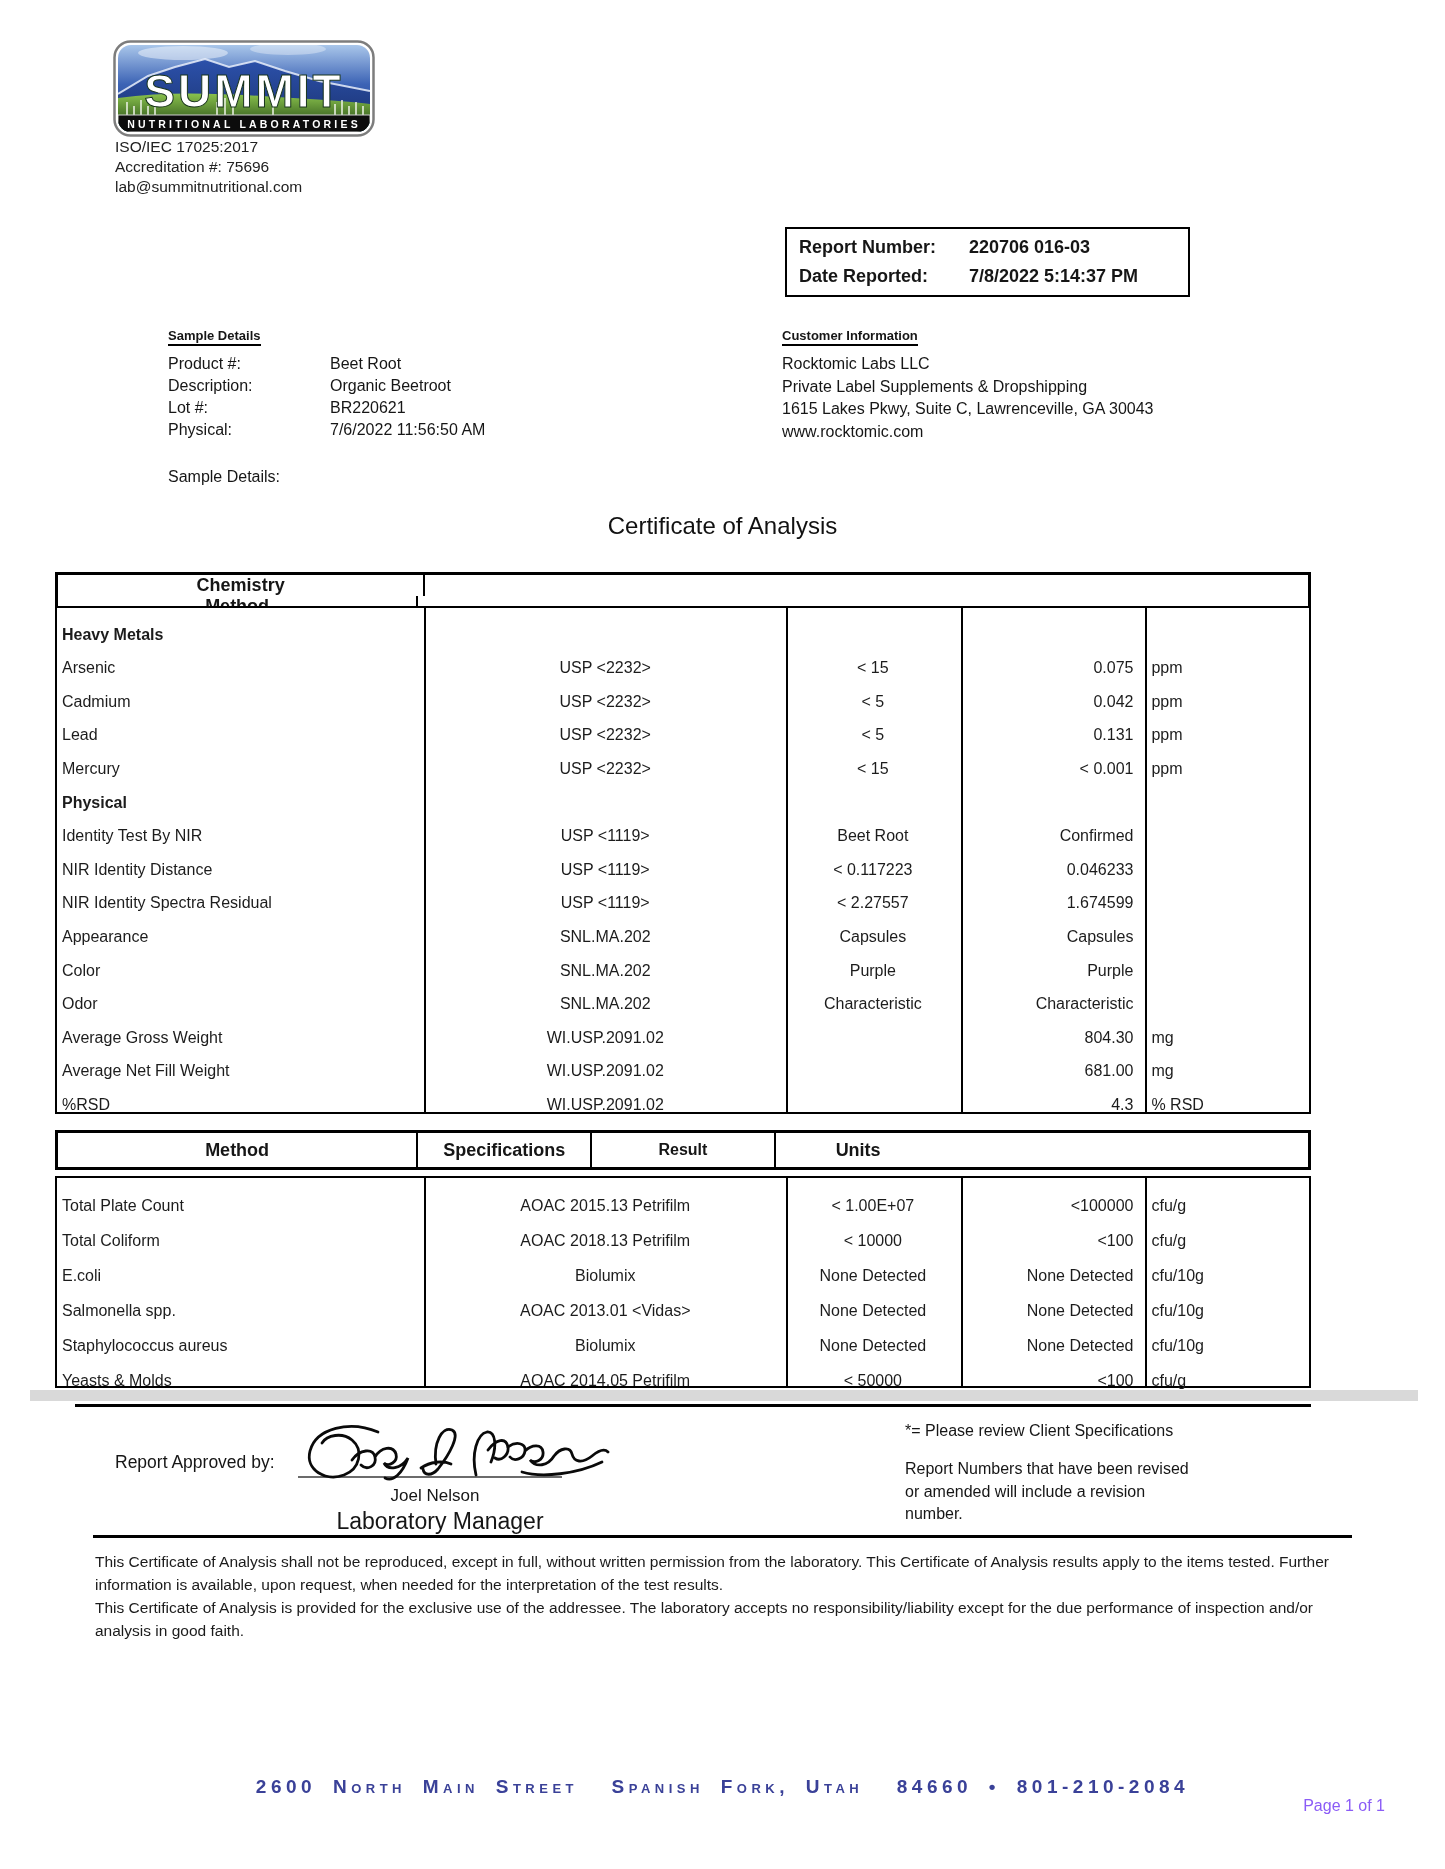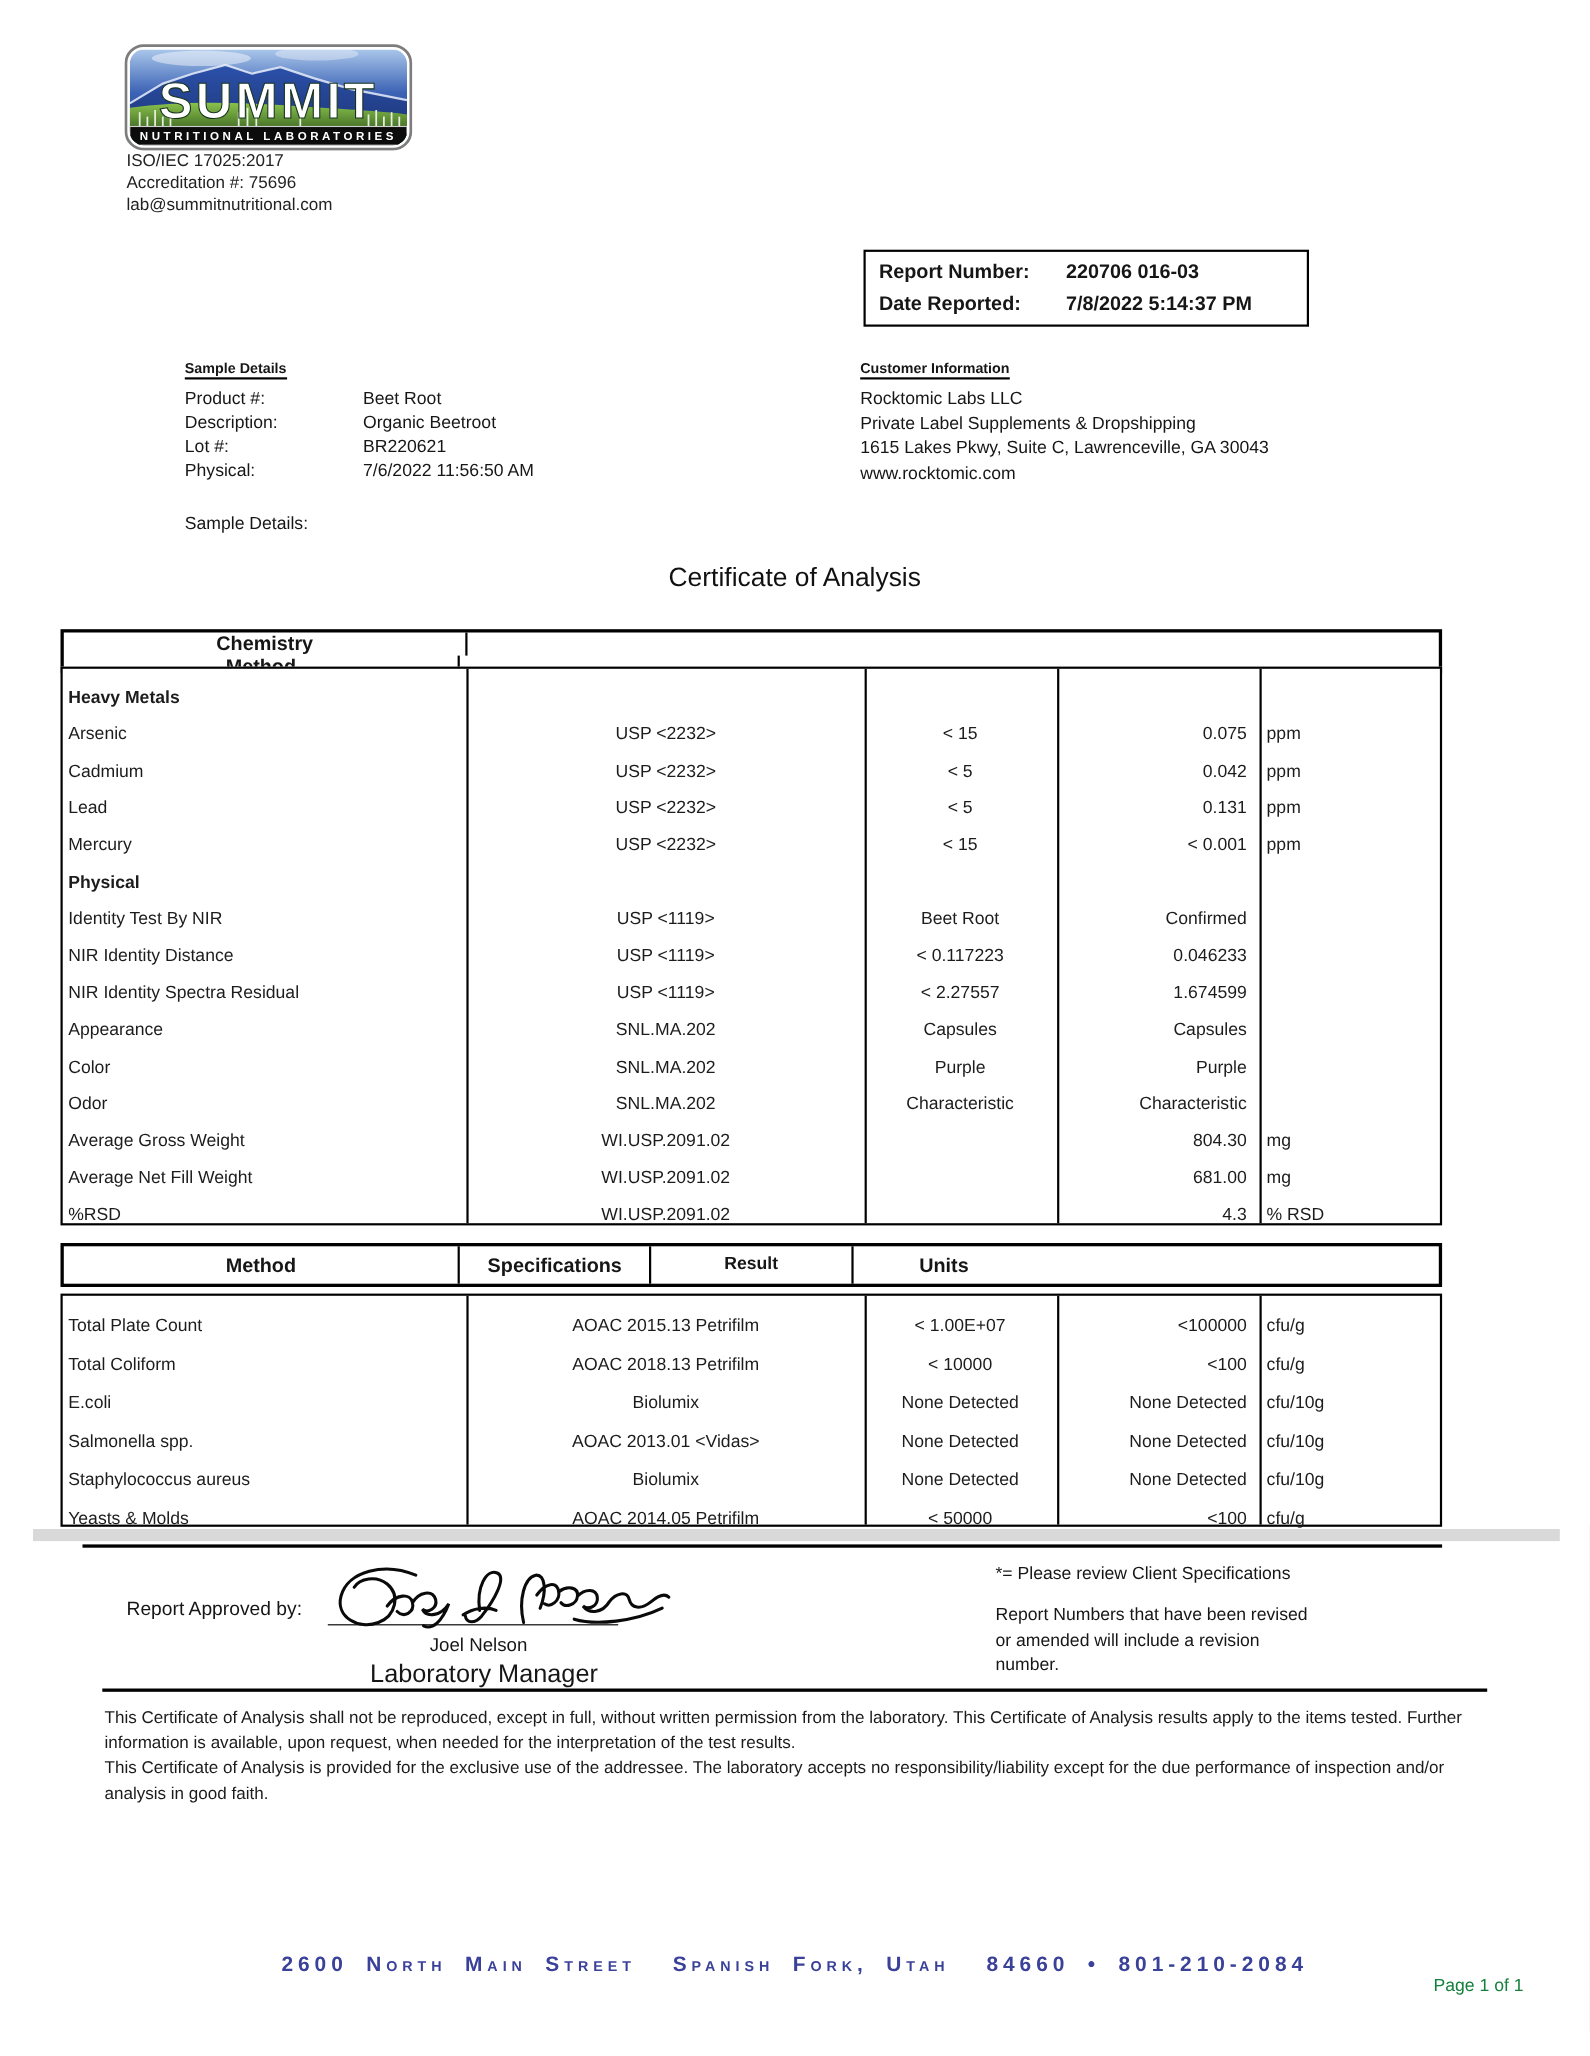--- a/index.html
+++ b/index.html
@@ -55,21 +55,21 @@
 
   .note1{position:absolute;left:905px;top:1422px;font-size:16px;}
   .note2{position:absolute;left:905px;top:1458px;width:300px;font-size:16px;line-height:22.5px;}
 
   .disclaimer{position:absolute;left:95px;top:1550px;width:1258px;font-size:15.5px;line-height:23px;color:#1b1b1b;}
   .disclaimer p{margin:0;}
 
   .footer-addr{position:absolute;left:0;right:0;top:1776px;text-align:center;
                font-variant:small-caps;font-weight:bold;font-size:19px;letter-spacing:4.5px;word-spacing:7px;
                color:#3a4198;white-space:pre;}
-  .page-label{position:absolute;right:60px;top:1797px;font-size:16px;color:#15803d;}
+  .page-label{position:absolute;right:60px;top:1797px;font-size:16px;color:#8b5cf6;}
 </style>
 </head>
 <body>
 
 <div class="page">
 
   <svg class="abs" style="left:113px;top:40px;" width="262" height="97" viewBox="0 0 262 97">
     <defs>
       <linearGradient id="sky" x1="0" y1="0" x2="0" y2="1">
         <stop offset="0" stop-color="#a9c6ea"></stop>

